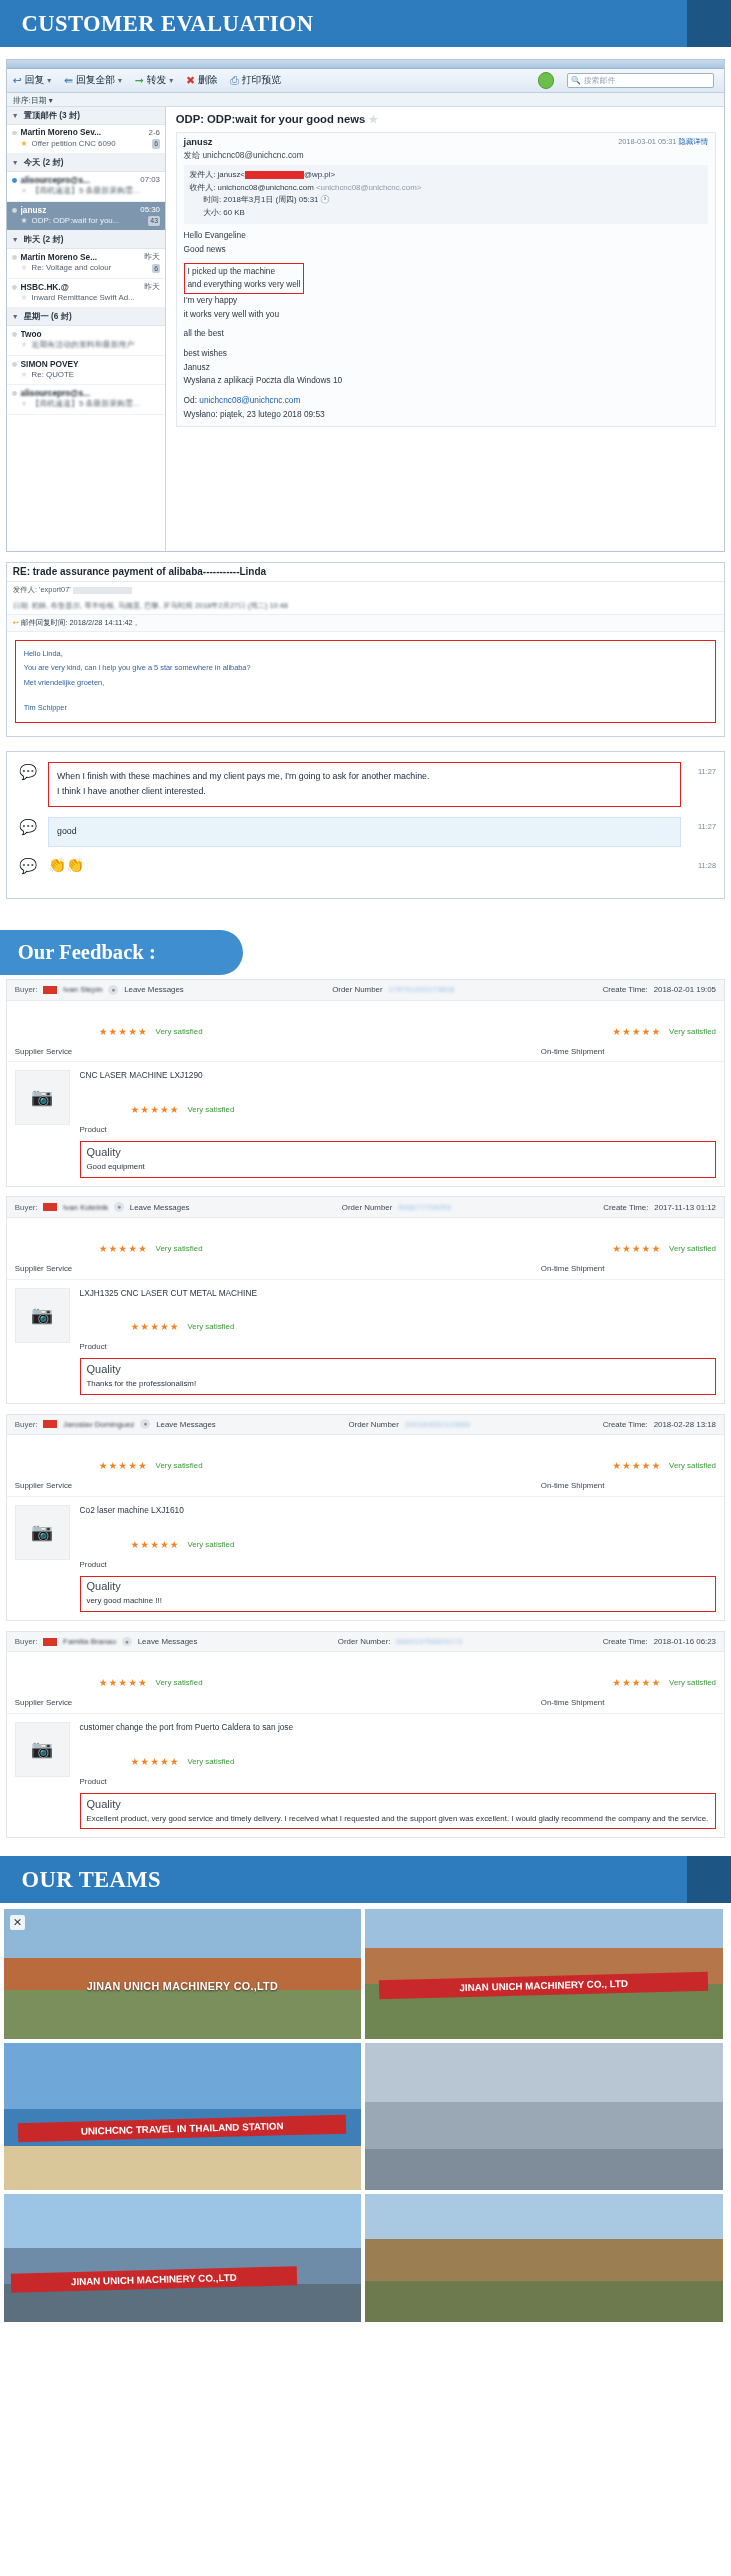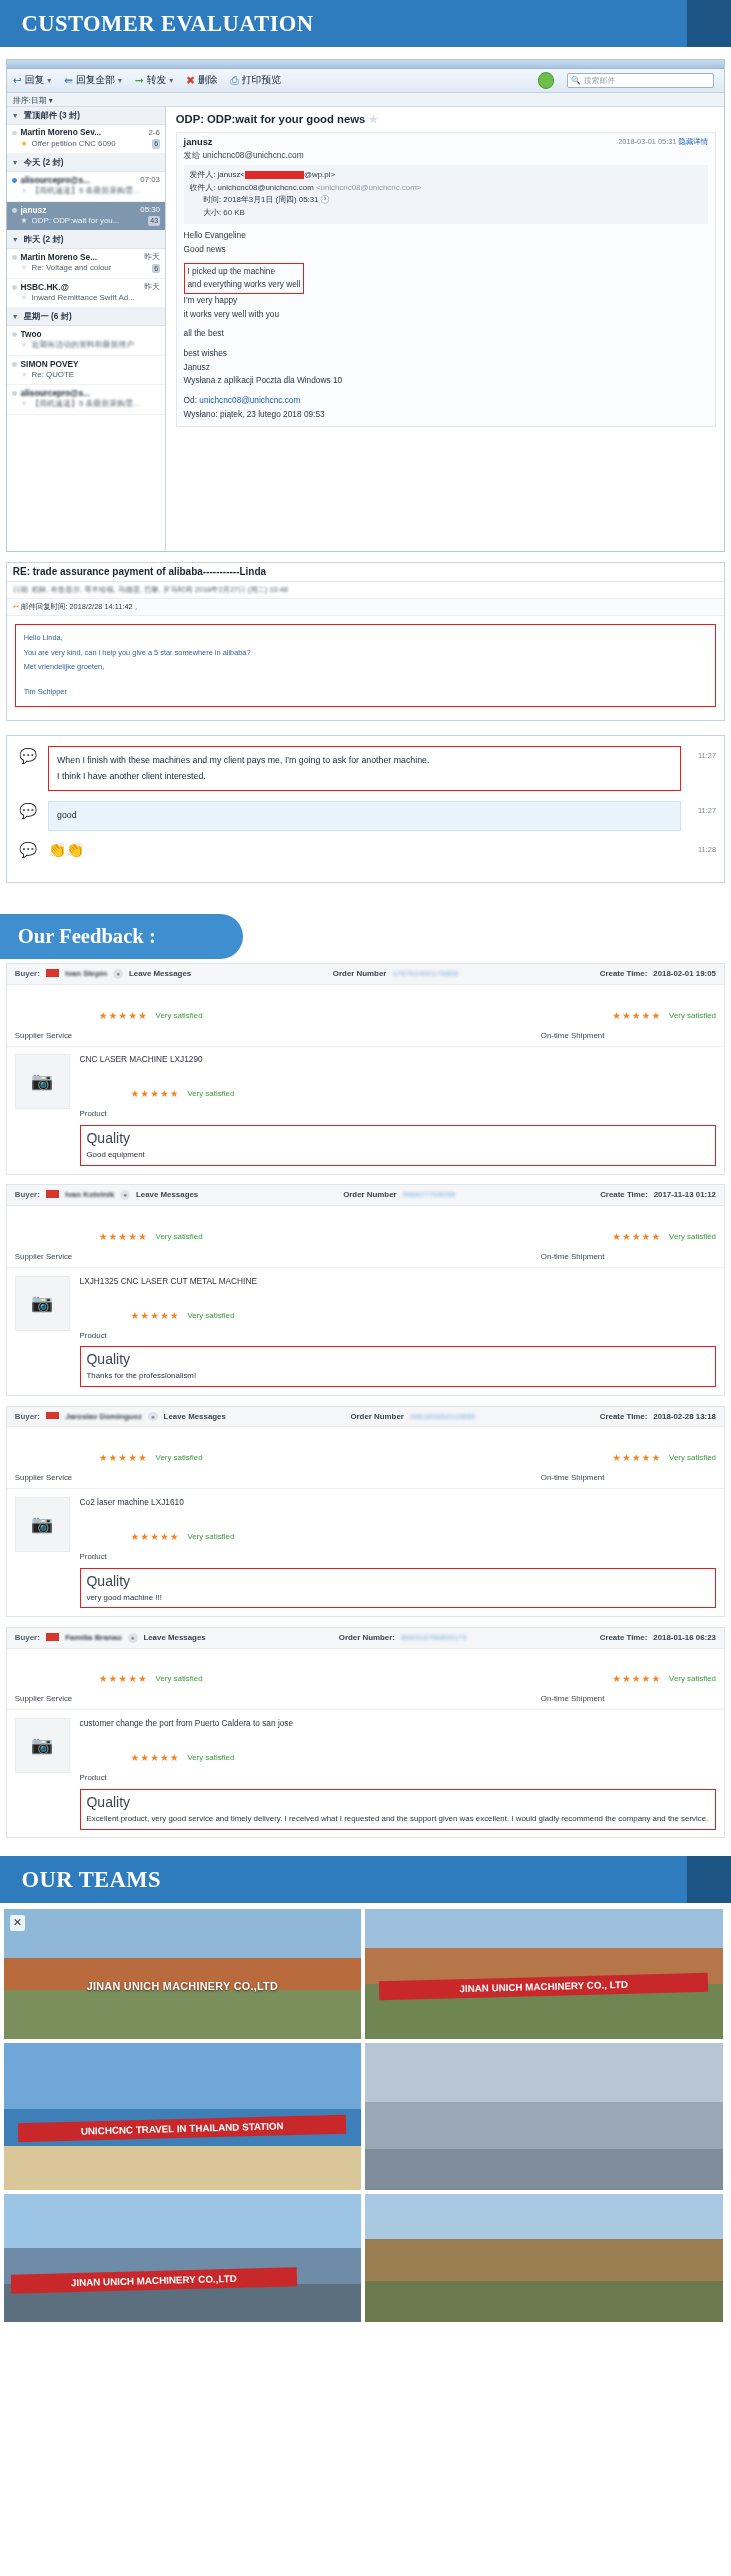--- a/index.html
+++ b/index.html
@@ -174,24 +174,23 @@
     padding: 5.9px 7.9px; font-size: 8.8px; color: #1b2733; line-height: 1.8;
   }
   .chat-bubble.plain { border: 1px solid #cfe3f5; background: #e9f3fb; color: #1b2733; }
   .chat-time { font-size: 7.4px; color: #7b8795; width: 29px; text-align: right;
                flex: none; padding-top: 4.9px; }
   .chat-emoji { font-size: 14.7px; }
 
   
   .fb-card { margin: 0 5.9px 9.8px 5.9px; width: 719px; border: 1px solid #e1e5ea; background: #fff; }
   .fb-head {
-    display: flex; background: #f5f6f8;
+    display: flex; align-items: center; background: #f5f6f8;
     border-bottom: 1px solid #e8ebee; padding: 4.9px 7.9px; font-size: 7.9px; color: #3d4651;
     gap: 5.9px;
-    font-weight: bold;
   }
   .fb-head .buyer-label { color: #53606d; }
   .fb-head .flag { display: inline-block; width: 13.7px; height: 7.9px; background: #d9362b; }
   .fb-head .name { filter: blur(1.3px); color: #3d4651; }
   .fb-head .msg-ico {
     display: inline-block; width: 9.8px; height: 9.8px; border-radius: 50%;
     background: #dfe3e8; color: #8a949f; font-size: 6.9px; text-align: center; line-height: 9.8px;
   }
   .fb-head .lm { color: #3d4651; }
   .fb-head .sp { flex: 1; }
@@ -212,21 +211,21 @@
     width: 55px; height: 55px; background: #f2f4f6; border: 1px solid #e9ecef;
     display: flex; align-items: center; justify-content: center;
     color: #c4cbd3; font-size: 17.7px; flex: none;
   }
   .prod-right { flex: 1; min-width: 0; }
   .prod-title { font-size: 8.3px; color: #2b3440; margin-bottom: 4.9px; }
   .prod-rate { display: flex; align-items: center; font-size: 7.9px; color: #3d4651;
                margin-bottom: 6.9px; }
   .prod-rate .rate-label { width: 51px; }
   .quality-box { border: 1.5px solid #e02020; padding: 3.9px 5.9px; }
-  .quality-label { font-size: 14px; color: #3d4651; margin-bottom: 2.9px; }
+  .quality-label { font-size: 11px; color: #3d4651; margin-bottom: 2.9px; }
   .quality-text { font-size: 7.9px; color: #2b3440; line-height: 1.5; }
 
   
   .teams-grid { display: flex; flex-wrap: wrap; gap: 3.9px; padding: 5.9px 3.9px 9.8px 3.9px; }
   .photo { position: relative; overflow: hidden; }
   .photo .cap {
     position: absolute; left: 0; right: 0; top: 55%;
     text-align: center; color: #fff; font-weight: bold;
     font-size: 10.8px; letter-spacing: 0.3px;
     text-shadow: 0 1px 2px rgba(0,0,0,.6);
@@ -486,20 +485,25 @@
           </div>
           <div>Wysłano: piątek, 23 lutego 2018 09:53</div>
         </div>
       </div>
     </div>
   </div>
 </div>
 
 <div class="ta-block">
   <div class="ta-head">RE: trade assurance payment of alibaba-----------Linda</div>
+  <div class="ta-sub">
+    <span>发件人:</span>
+    <span>'export07'</span>
+    <span class="redact2"></span>
+  </div>
   <div class="ta-sub blurred">日期: 柏林, 布鲁塞尔, 哥本哈根, 马德里, 巴黎, 罗马时间 2018年2月27日 (周二) 10:48</div>
   <div class="ta-reply">
     <span style="color:#d99c2b">↩</span>
     <span>邮件回复时间: 2018/2/28 14:11:42 。</span>
   </div>
   <div class="ta-body">
     <div class="ta-quote">
       <div>Hello Linda,</div>
       <div>You are very kind, can i help you give a 5 star somewhere in alibaba?</div>
       <div>Met vriendelijke groeten,</div>

